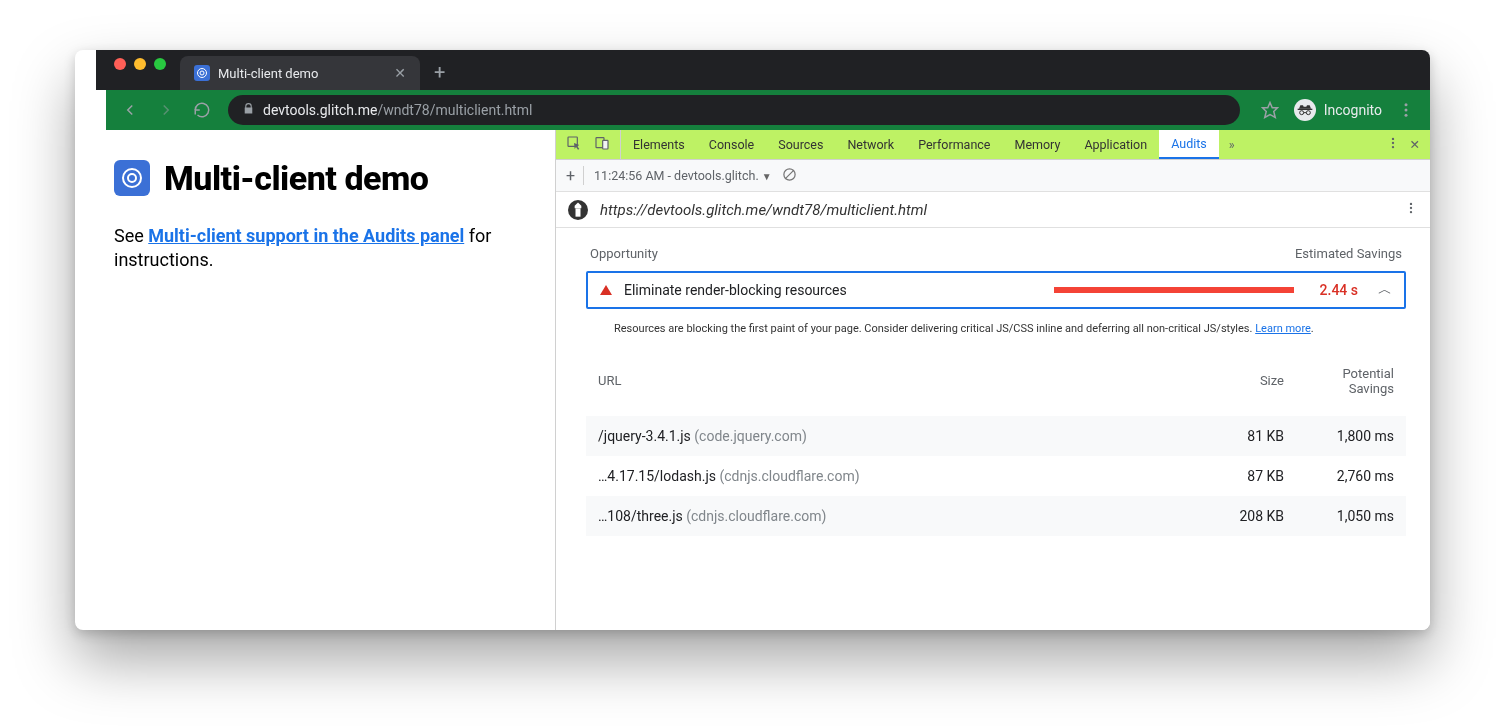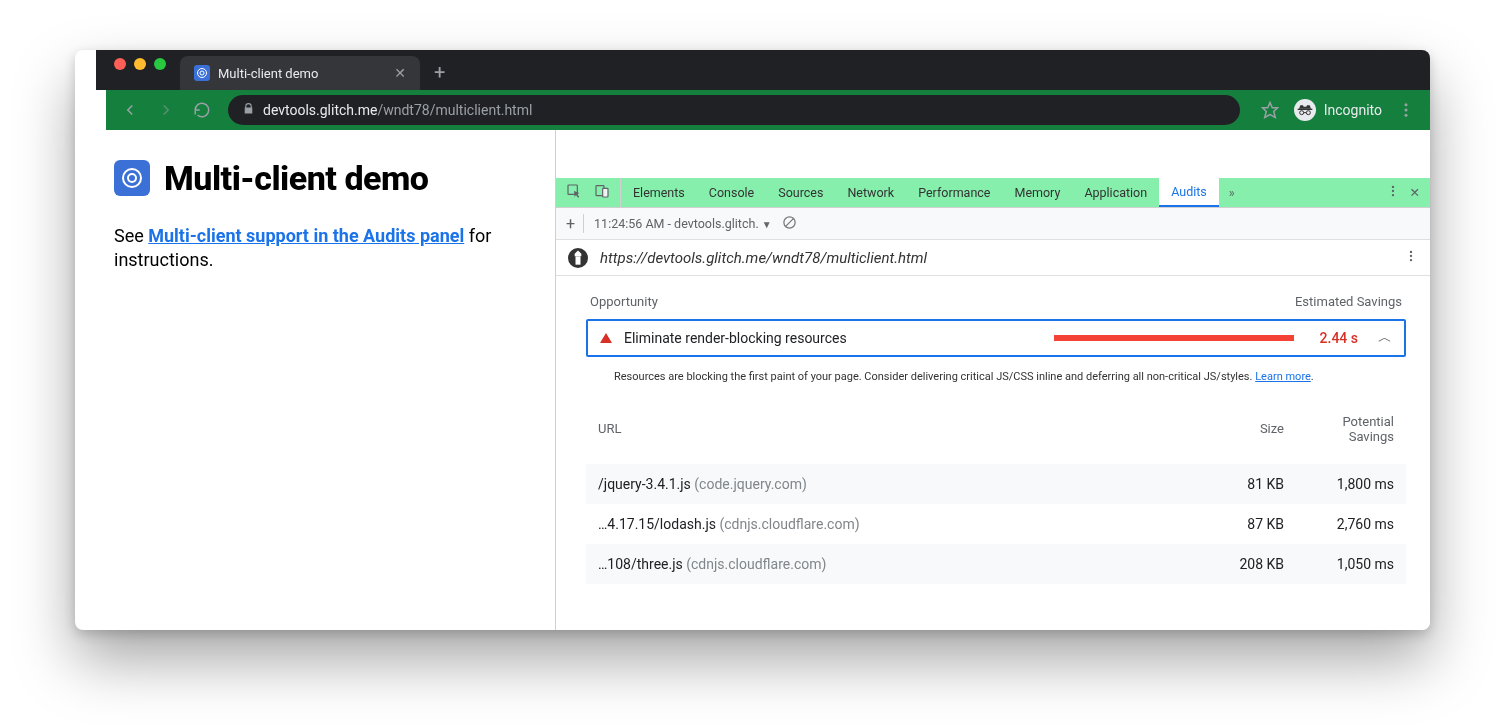--- a/index.html
+++ b/index.html
@@ -69,22 +69,22 @@
   .page-title-row { display:flex; align-items:center; gap:14px; margin-bottom:26px; }
   .page-icon { width:36px; height:36px; border-radius:6px; background:#3b70d6; display:flex; align-items:center; justify-content:center; }
   .page-icon svg{ width:24px; height:24px; }
   .page-title { font-size:34px; font-weight:800; letter-spacing:-0.5px; }
   .page-copy { font-size:18px; line-height:1.35; }
   .page-copy a { color:#1a73e8; font-weight:700; text-decoration:underline; }
 
   
   .devtools { flex:1; display:flex; flex-direction:column; min-width:0; background:#fff; }
   .dt-tabs {
-    height:30px; border-bottom:1px solid #d0d0d0; background:#86efac;
-    display:flex; align-items:stretch; font-size:12.5px; color:#5f6368;margin-top:48px;
+    height:30px; border-bottom:1px solid #d0d0d0; background:#bef264;
+    display:flex; align-items:stretch; font-size:12.5px; color:#5f6368;
   }
   .dt-left-icons { display:flex; align-items:center; border-right:1px solid #d0d0d0; padding:0 10px; gap:12px;}
   .dt-left-icons svg { width:16px; height:16px; color:#5f6368; }
   .dt-tab { padding:0 12px; display:flex; align-items:center; cursor:pointer; color:#333; }
   .dt-tab.active { color:#1a73e8; border-bottom:2px solid #1a73e8; background:#fff; }
   .dt-tabs .spacer { flex:1; }
   .dt-right-icons { display:flex; align-items:center; gap:10px; padding:0 10px; }
   .dt-right-icons .ico { color:#5f6368; cursor:pointer; }
 
   .dt-subbar {

